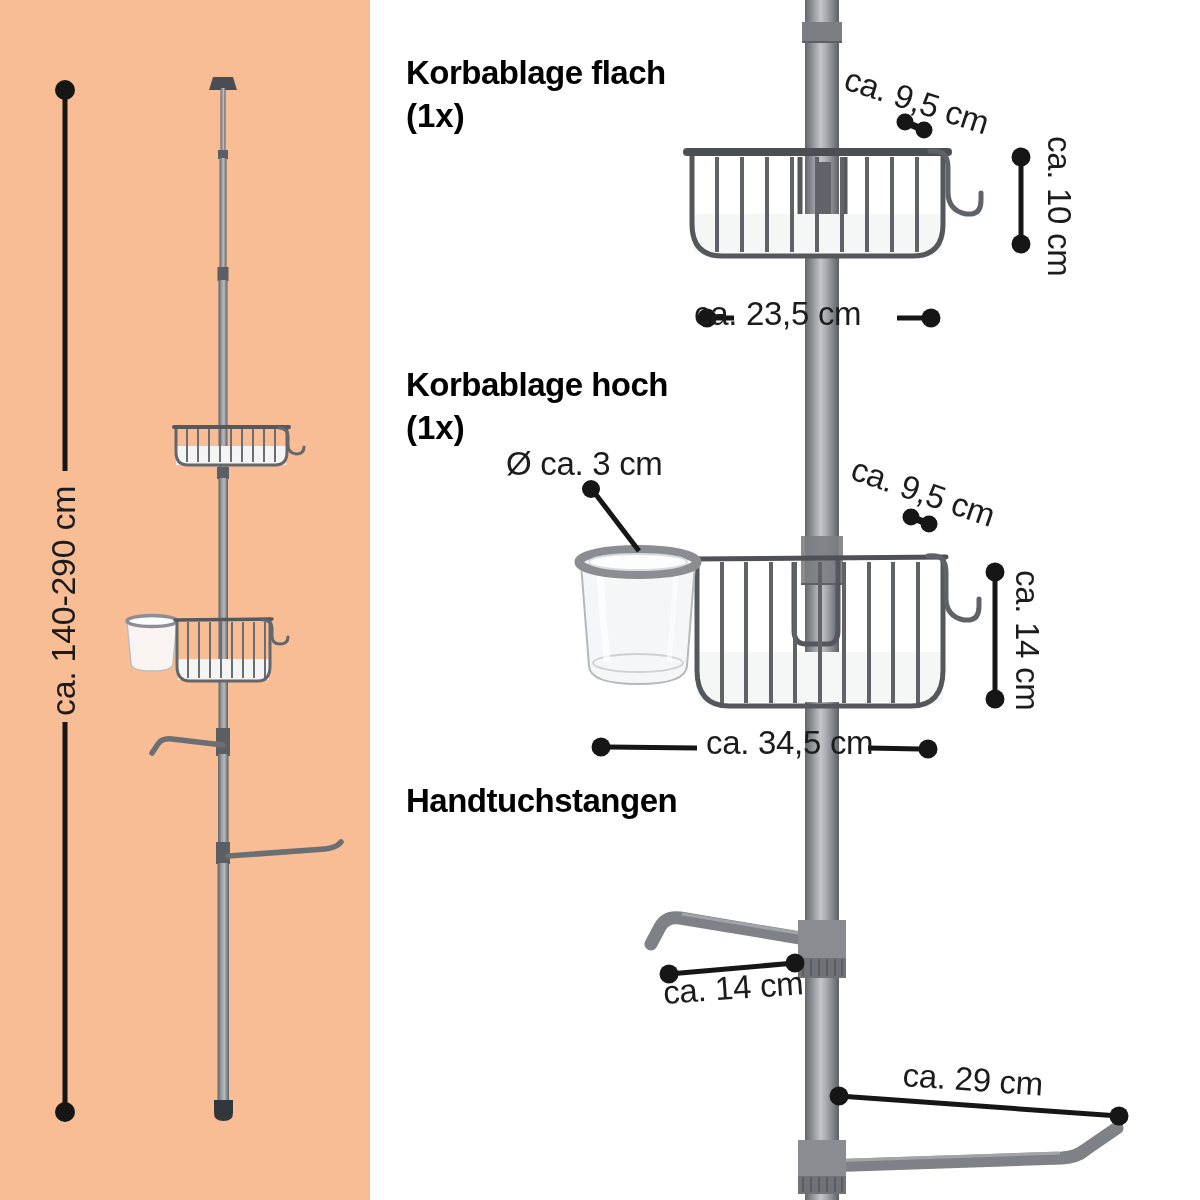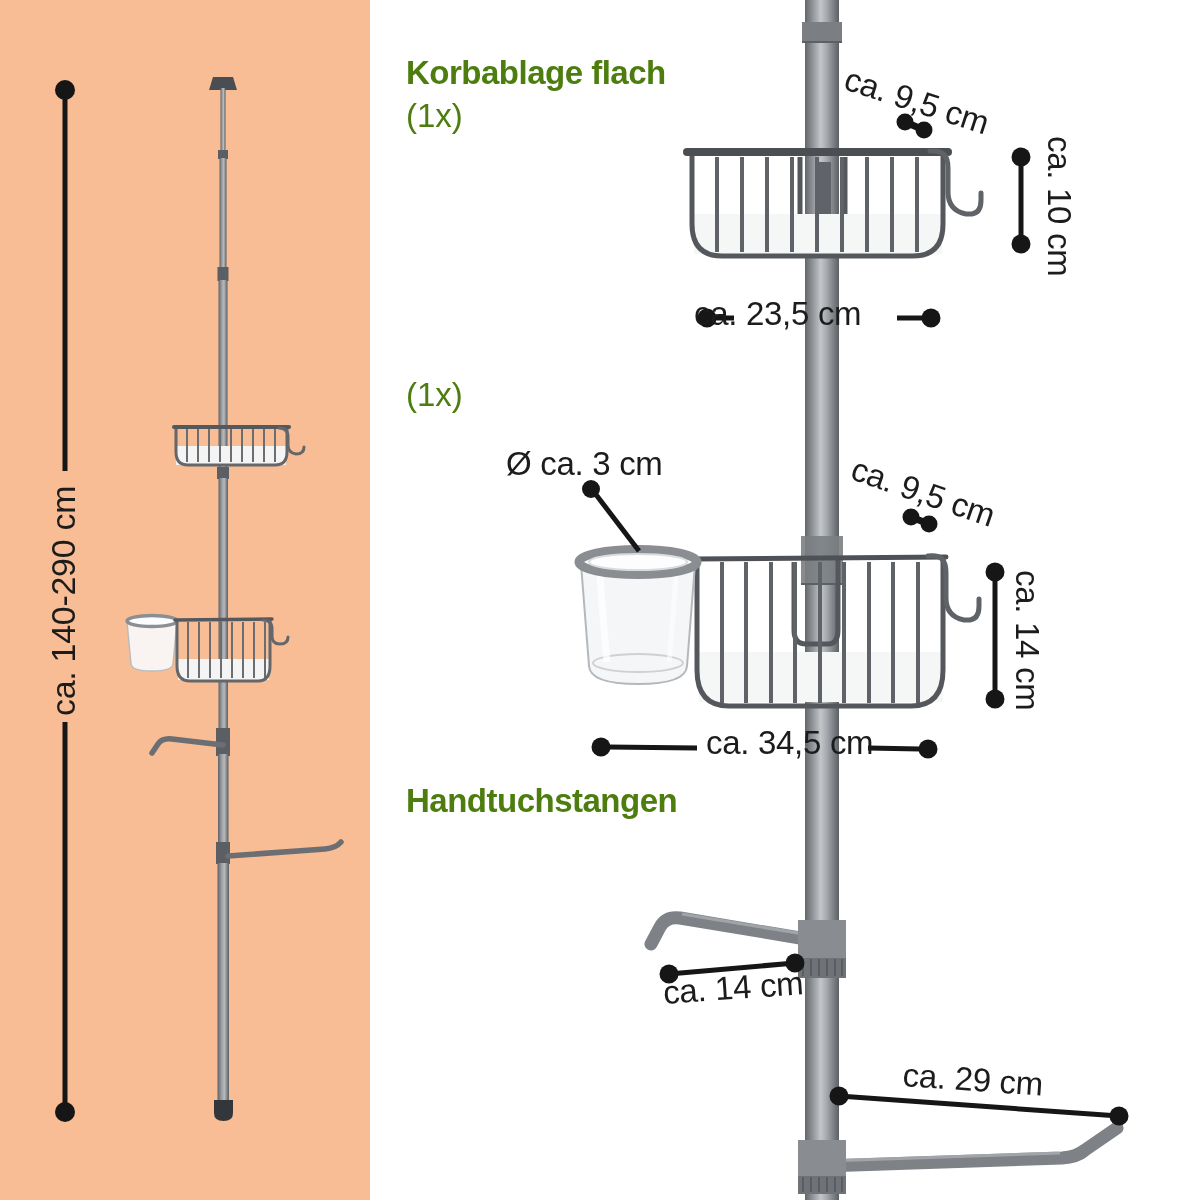--- a/index.html
+++ b/index.html
@@ -10,23 +10,23 @@
   .panel-left{
     position:absolute;left:0;top:0;width:370px;height:1200px;
     background:#f9bd95;
   }
   svg.draw{position:absolute;left:0;top:0;display:block;}
   .lbl{
     position:absolute;color:#1c1c1c;font-size:33px;line-height:1.05;
     white-space:nowrap;letter-spacing:-0.3px;
   }
   .rot{transform-origin:0 0;}
-  .heading{position:absolute;color:#4d7c0f;}
+  .heading{position:absolute;color:#000000;}
   .heading .t{font-size:33px;font-weight:bold;letter-spacing:-0.5px;line-height:1.0;}
-  .heading .c{font-size:33px;font-weight:normal;margin-top:10px;line-height:1.0;}
+  .heading .c{font-size:33px;font-weight:bold;margin-top:10px;line-height:1.0;}
 </style>
 </head>
 <body>
 
 <div class="stage">
 
   <div class="panel-left"></div>
 
   <svg class="draw" width="1200" height="1200" viewBox="0 0 1200 1200">
     <defs>
@@ -263,20 +263,21 @@
     <div class="c">(1x)</div>
   </div>
 
   <div class="lbl rot" style="left:851px;top:62px;transform:rotate(18deg);">ca. 9,5 cm</div>
 
   <div class="lbl rot" style="left:1076px;top:136px;transform:rotate(90deg);">ca. 10 cm</div>
 
   <div class="lbl" style="left:694px;top:297px;">ca. 23,5 cm</div>
 
   <div class="heading" style="left:406px;top:368px;">
+    <div class="t">Korbablage hoch</div>
     <div class="c">(1x)</div>
   </div>
 
   <div class="lbl" style="left:506px;top:447px;">Ø ca. 3 cm</div>
 
   <div class="lbl rot" style="left:858px;top:452px;transform:rotate(19deg);">ca. 9,5 cm</div>
 
   <div class="lbl rot" style="left:1044px;top:570px;transform:rotate(90deg);">ca. 14 cm</div>
 
   <div class="lbl" style="left:706px;top:726px;">ca. 34,5 cm</div>

